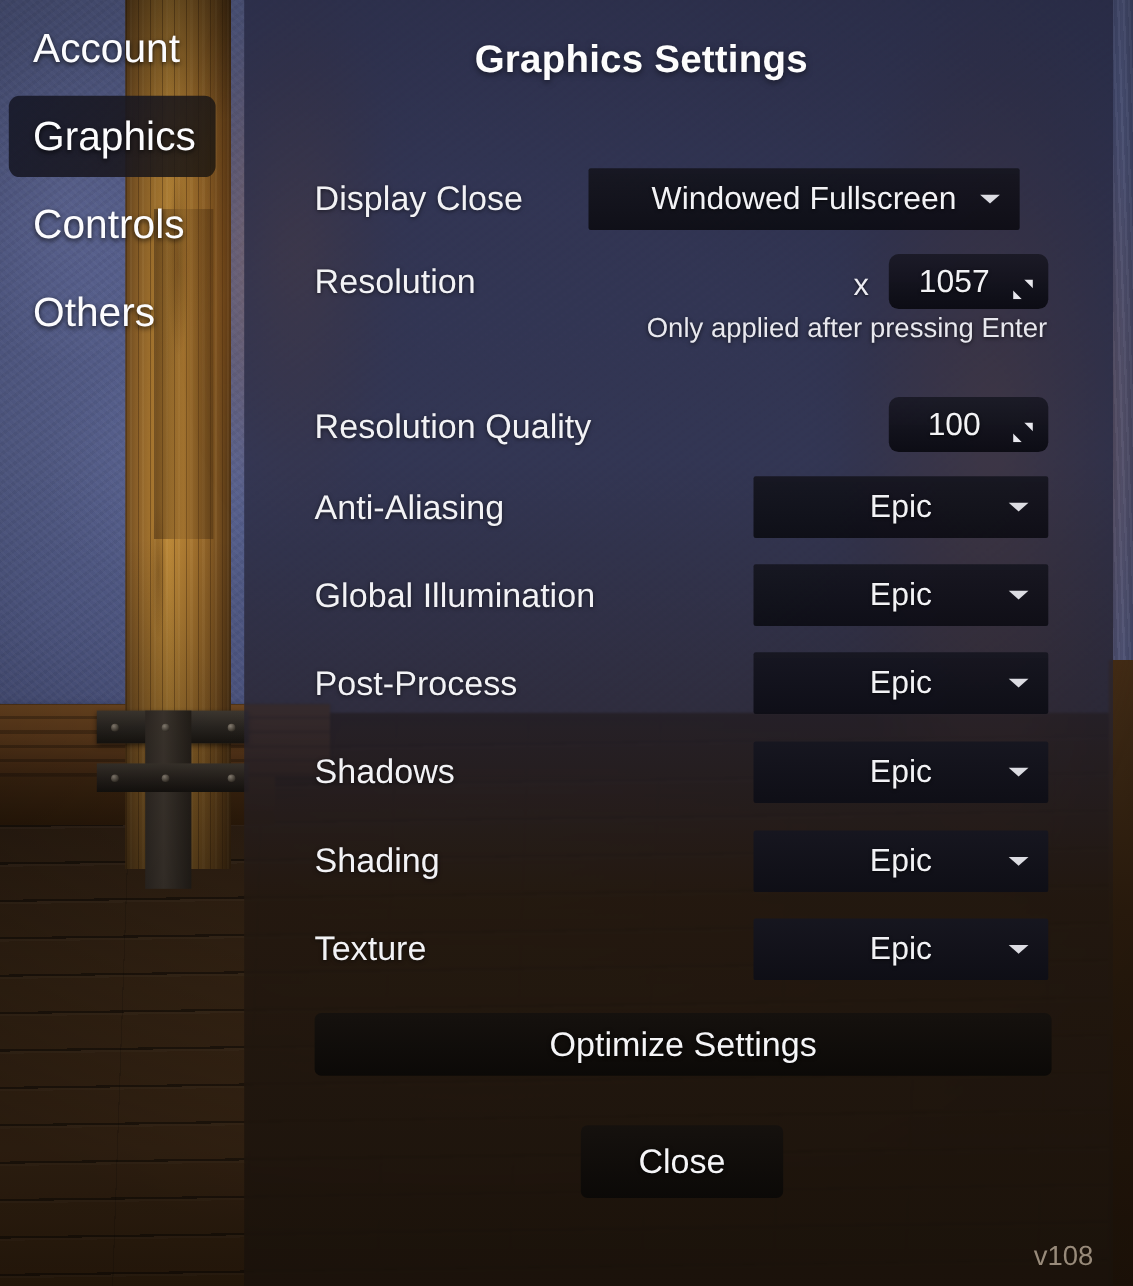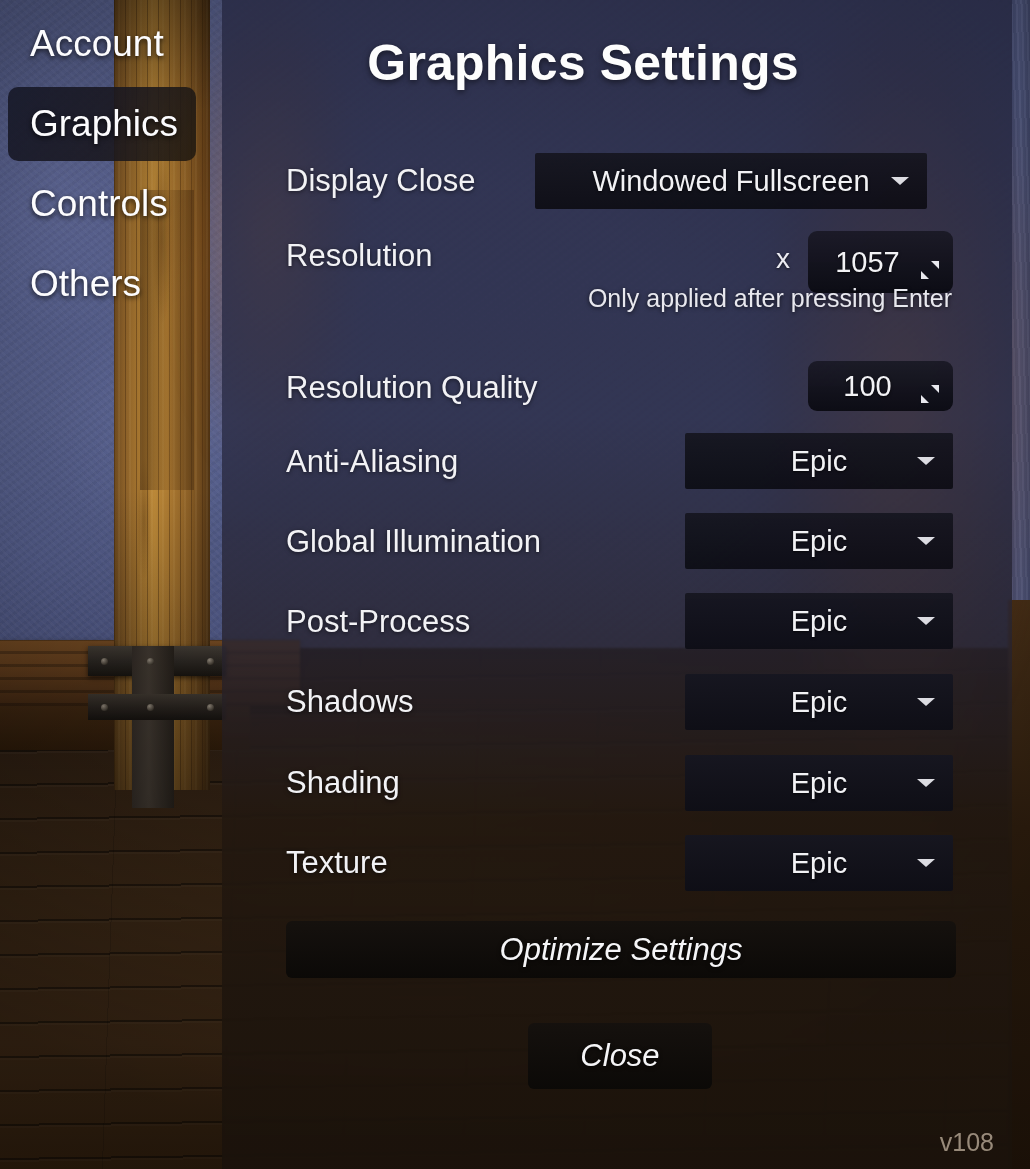--- a/index.html
+++ b/index.html
@@ -207,21 +207,21 @@
       rgba(34,24,16,.84) 70%,
       rgba(26,18,11,.88) 100%);
     backdrop-filter: blur(1px);
   }
 
   .panel-title {
     position: absolute;
     left: 0; top: 34px;
     width: 722px;
     text-align: center;
-    font-size: 50px;
+    font-size: 35px;
     font-weight: bold;
     color: #fdfdfd;
     letter-spacing: .2px;
     font-stretch: condensed;
     text-shadow: 0 2px 6px rgba(0,0,0,.55);
   }
 
   
   .row {
     position: absolute;
@@ -297,21 +297,20 @@
     position: absolute;
     background: linear-gradient(180deg, rgba(21,17,14,.94) 0%, rgba(11,9,7,.97) 100%);
     border-radius: 6px;
     display: flex;
     align-items: center;
     justify-content: center;
     color: #f5f5f7;
     font-size: 31px;
     text-shadow: 0 1px 4px rgba(0,0,0,.75);
     font-stretch: condensed;
-    font-style: italic;
   }
 
   .version {
     position: absolute;
     right: 18px;
     bottom: 12px;
     font-size: 25px;
     color: #a39584;
     opacity: .92;
     font-stretch: condensed;
@@ -375,21 +374,21 @@
     </div>
     <div class="ctl dropdown" style="left:313px; top:153px; width:392px; height:56px;">
       <span>Windowed Fullscreen</span>
       <span class="caret"></span>
     </div>
 
     <div class="row" style="top:228px;">
       <div class="row-label">Resolution</div>
     </div>
     <div class="res-x" style="left:554px; top:243px;">x</div>
-    <div class="ctl spin" style="left:586px; top:231px; width:145px; height:62px;">
+    <div class="ctl spin" style="left:586px; top:231px; width:145px; height:50px;">
       <span style="margin-right:26px;">1057</span>
       <span class="spin-glyph">
         <svg viewBox="0 0 18 18" width="18" height="18">
           <polygon points="18,0 18,8 10,0" fill="#e8e8ee"></polygon>
           <polygon points="0,18 8,18 0,10" fill="#e8e8ee"></polygon>
         </svg>
       </span>
     </div>
     <div class="res-hint">Only applied after pressing Enter</div>
 

